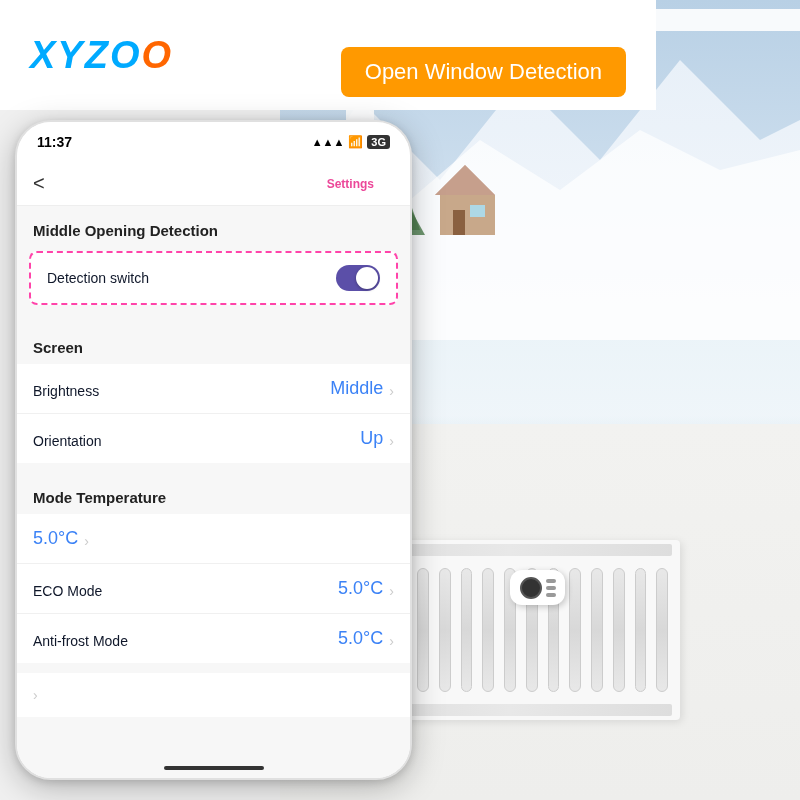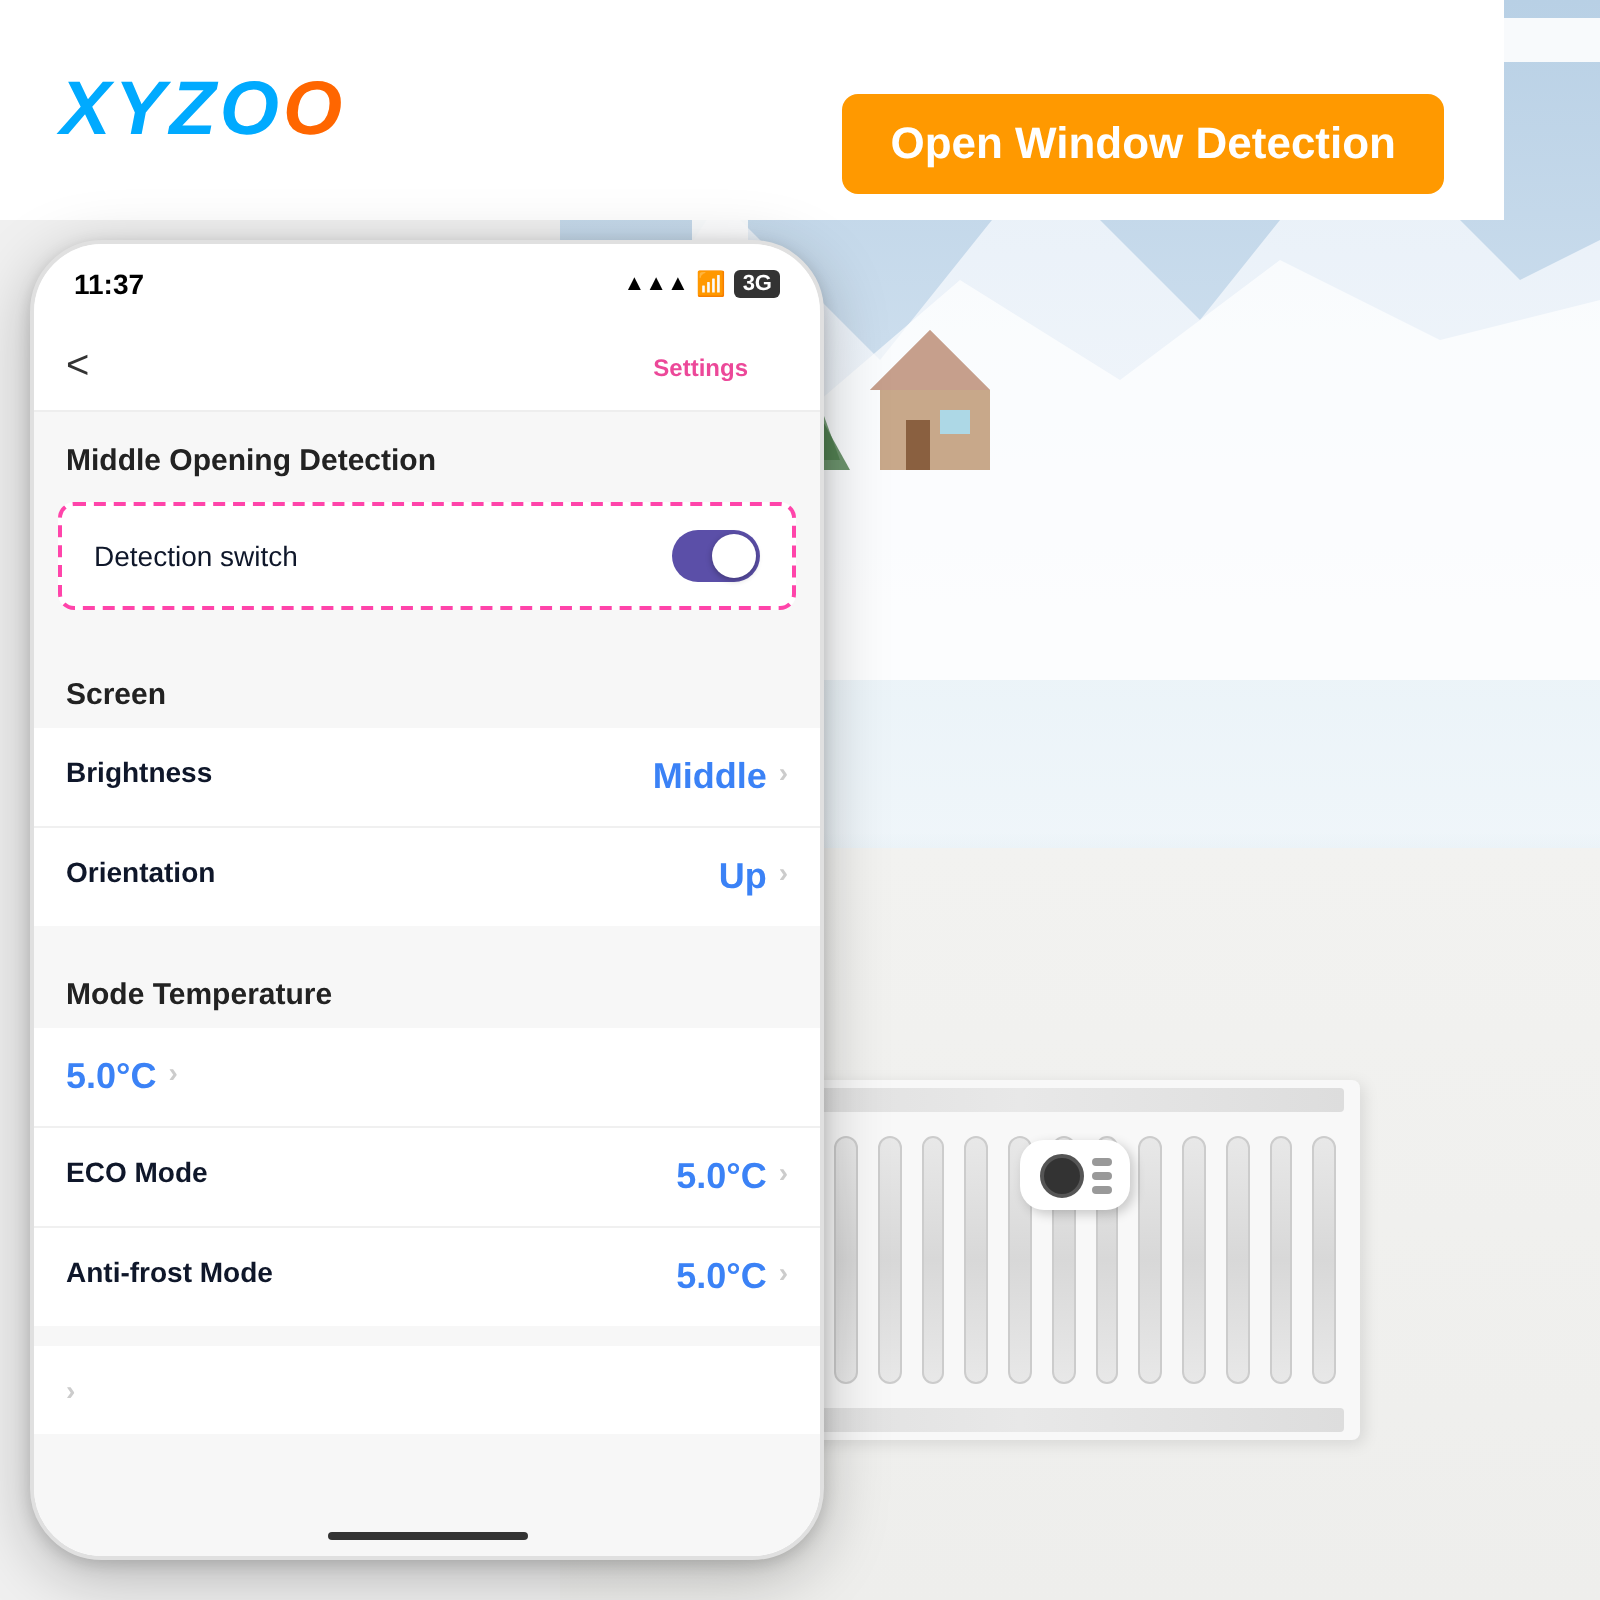--- a/index.html
+++ b/index.html
@@ -125,21 +125,21 @@
       width: 100%;
       height: 60px;
       background: linear-gradient(180deg, transparent, rgba(200,220,230,0.4), transparent);
     }
 
     
     .top-banner {
       position: absolute;
       top: 0;
       left: 0;
-      width: 752px;
+      width: 656px;
       height: 110px;
       background: white;
       display: flex;
       align-items: center;
       padding: 20px 30px;
       z-index: 10;
     }
 
     .xyzoo-logo {
       font-size: 38px;
@@ -147,21 +147,21 @@
       color: #00aaff;
       letter-spacing: 2px;
       font-style: italic;
     }
 
     .feature-badge {
       margin-left: auto;
       background: #ff9900;
       color: white;
       font-size: 22px;
-      font-weight: 700;
+      font-weight: 400;
       padding: 12px 24px;
       border-radius: 8px;
       margin-top: 34px;
     }
 
     
     .phone-mockup {
       position: absolute;
       left: 15px;
       top: 120px;
@@ -250,24 +250,23 @@
       background: #f7f7f7;
     }
 
     .settings-card {
       background: white;
       margin: 0;
     }
 
     .settings-row {
       display: flex;
-      align-items: flex-start;
+      align-items: flex-end;
       padding: 14px 16px;
       border-bottom: 1px solid #f0f0f0;
-      font-weight: bold;
     }
 
     .settings-row:last-child {
       border-bottom: none;
     }
 
     .row-label {
       font-size: 14px;
       color: #0f172a;
       flex: 1;

